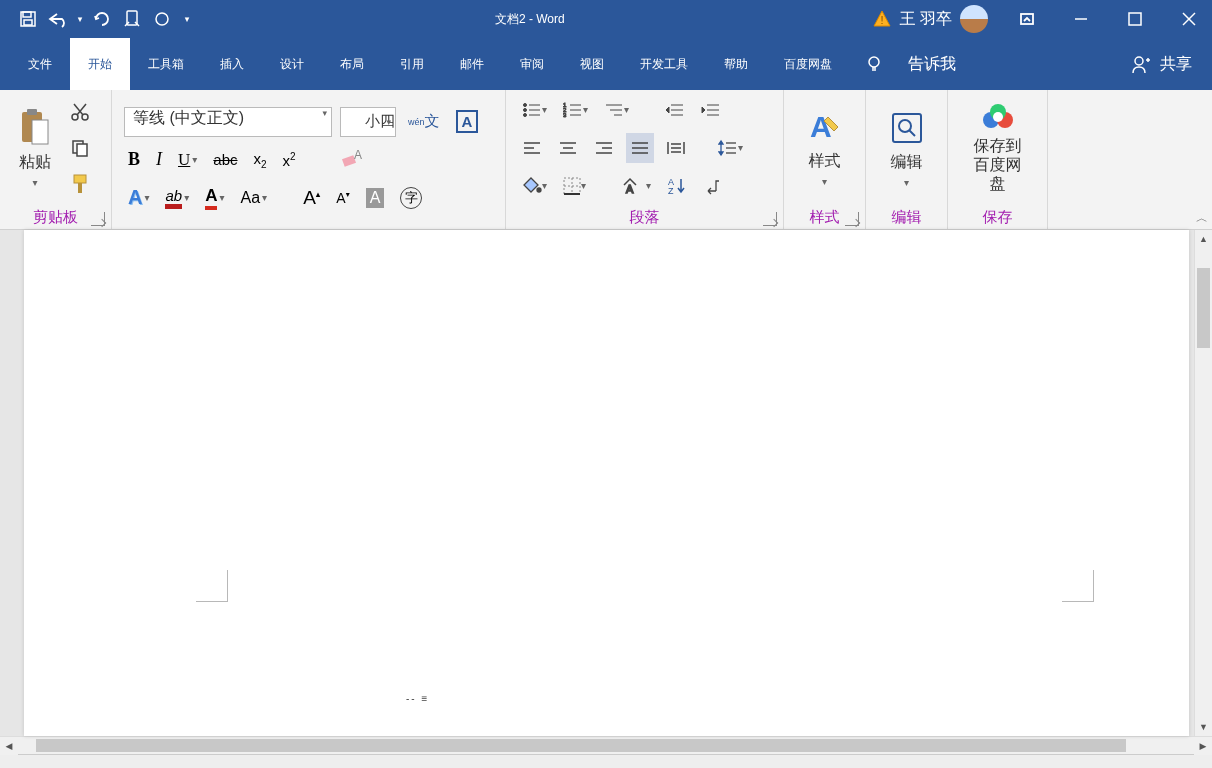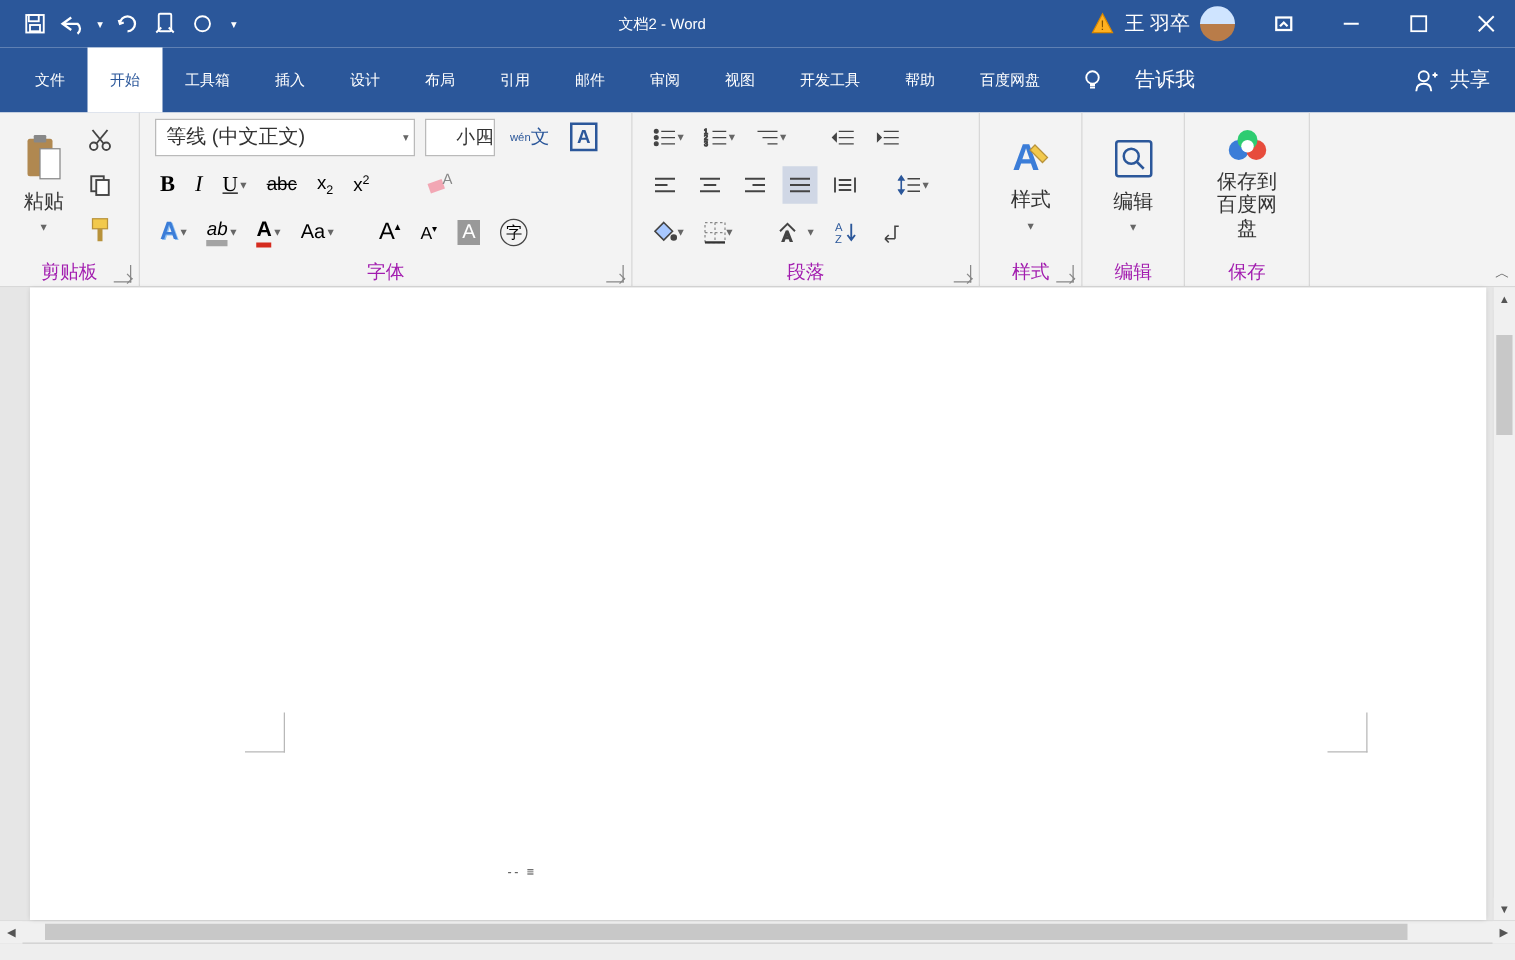--- a/index.html
+++ b/index.html
@@ -22,21 +22,21 @@
 .group-body{flex:1;display:flex;align-items:center;padding:4px 8px}
 .group-label{height:24px;display:flex;align-items:center;justify-content:center;font-size:15px;color:#a21caf;position:relative}
 .dlaunch{position:absolute;right:6px;bottom:3px;width:14px;height:14px;border:1px solid #888;border-top:none;border-left:none}
 .dlaunch:after{content:"";position:absolute;right:-1px;bottom:-1px;width:5px;height:5px;border-right:1px solid #888;border-bottom:1px solid #888;transform:rotate(-45deg)}
 .bigbtn{display:flex;flex-direction:column;align-items:center;justify-content:center;gap:4px;padding:4px 10px;cursor:pointer}
 .bigbtn-label{font-size:16px;color:#333;text-align:center}
 .chev{font-size:10px;color:#666}
 .stack{display:flex;flex-direction:column;gap:6px;padding:0 4px}
 .row{display:flex;align-items:center;gap:8px}
 .ctrl{height:30px;display:flex;align-items:center;justify-content:center;padding:0 4px;cursor:pointer}
-.font-combo{width:208px;height:30px;border:1px solid #bababa;background:#fff;display:flex;align-items:center;padding:0 8px;font-size:16px;color:#333;position:relative}
+.font-combo{width:208px;height:30px;border:1px solid #bababa;background:#fff;display:flex;padding:0 8px;font-size:16px;color:#333;position:relative}
 .size-combo{width:56px;height:30px;border:1px solid #bababa;background:#fff;display:flex;align-items:center;justify-content:flex-end;font-size:15px;color:#333;position:relative}
 .combo-arrow{position:absolute;right:4px;font-size:9px;color:#666}
 .doc-area{position:relative;height:506px;background:#e6e6e6}
 .page{position:absolute;left:24px;top:0;width:1165px;height:506px;background:#fff;box-shadow:0 0 4px rgba(0,0,0,.15)}
 .crop{position:absolute;width:32px;height:32px}
 .crop.tl{left:172px;top:340px;border-left:1px solid #b8b8b8;border-top:1px solid #b8b8b8;transform:rotate(180deg)}
 .crop.tr{left:1038px;top:340px;border-right:1px solid #b8b8b8;border-top:1px solid #b8b8b8;transform:rotate(180deg) scaleX(-1)}
 .vscroll{position:absolute;right:0;top:0;width:18px;height:100%;background:#f0f0f0;border-left:1px solid #ddd;display:flex;flex-direction:column}
 .sbtn{height:18px;display:flex;align-items:center;justify-content:center;font-size:9px;color:#555;background:#f0f0f0}
 .vtrack{flex:1;position:relative}
@@ -254,21 +254,21 @@
                 <text x="14" y="10" font-size="12" fill="#888">A</text>
               </svg>
             </div>
       </div>
       <div class="row">
         <div class="ctrl">
               <span style="font-size:20px;font-weight:bold;color:#3b7dd8;text-shadow:1px 1px #8bbef0">A</span>
               <span class="chev" style="margin-left:2px">▾</span>
             </div>
         <div class="ctrl">
-              <span style="font-size:15px;border-bottom:5px solid #a3a3a3;font-style:italic">ab</span>
+              <span style="font-size:15px;border-bottom:5px solid #b91c1c;font-style:italic">ab</span>
               <span class="chev" style="margin-left:2px">▾</span>
             </div>
         <div class="ctrl">
               <span style="font-size:17px;border-bottom:4px solid #d52b1e;font-weight:bold">A</span>
               <span class="chev" style="margin-left:2px">▾</span>
             </div>
         <div class="ctrl">
               <span style="font-size:16px">Aa</span>
               <span class="chev" style="margin-left:2px">▾</span>
             </div>
@@ -280,24 +280,20 @@
               <span style="font-size:14px">A<sup style="font-size:8px">▾</sup></span>
             </div>
         <div class="ctrl">
               <span style="background:#999;color:#fff;font-size:16px;padding:1px 4px">A</span>
             </div>
         <div class="ctrl">
               <span style="border:1.5px solid #444;border-radius:50%;width:22px;height:22px;display:flex;align-items:center;justify-content:center;font-size:13px">字</span>
             </div>
       </div>
     </div>
-      </div>
-    <div class="group-label">
-        <span>字体</span>
-        <span class="dlaunch"></span>
       </div>
   </div>
 
   <div class="group" style="width:278px">
     <div class="group-body">
         <div class="stack" style="gap:8px">
       <div class="row">
         <div class="ctrl">
               <svg width="20" height="16" viewBox="0 0 20 16" stroke="#444">
                 <circle cx="3" cy="3" r="1.5" fill="#444"></circle>

